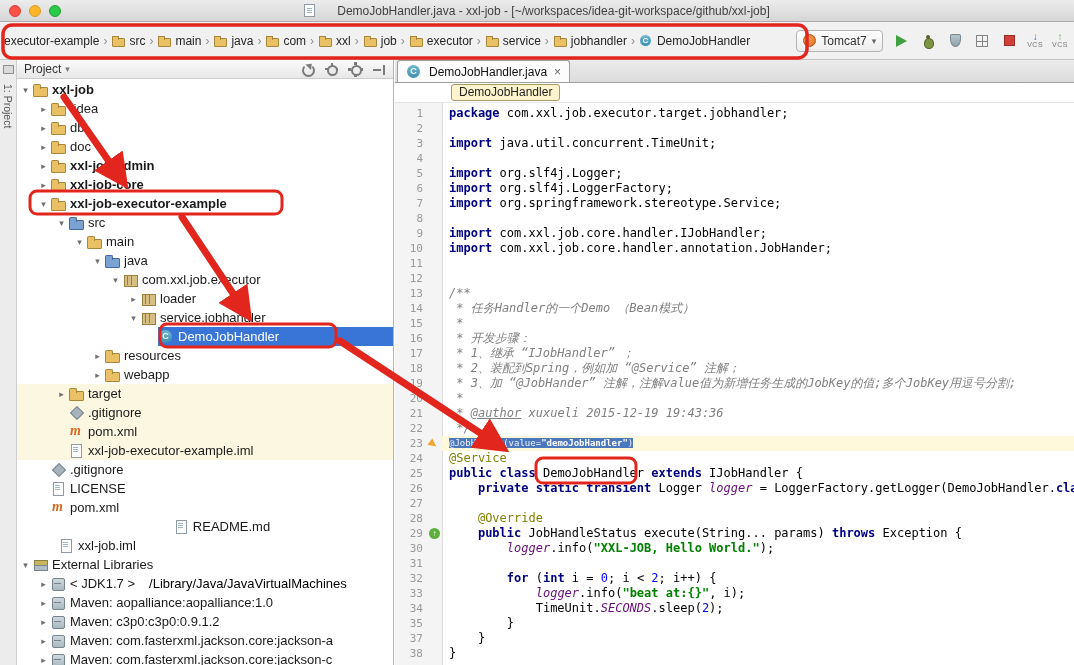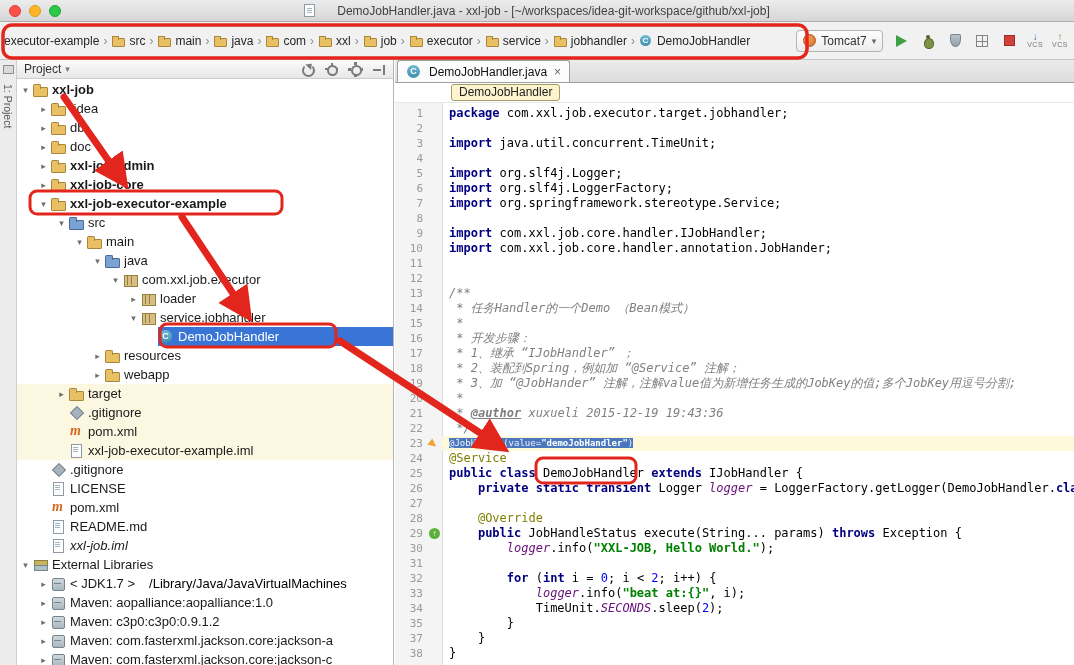--- a/index.html
+++ b/index.html
@@ -106,21 +106,21 @@
 .codelines{position:relative;padding-top:3px}
 .crow{display:flex;height:15px;line-height:15px}
 .cnum{flex:0 0 32px;text-align:right;color:#9A9A9A;font-size:11px;padding-right:4px}
 .cico{flex:0 0 15px;position:relative}
 .ccode{flex:1;white-space:pre;padding-left:7px}
 .crow.caret .ccode{background:#FFF9DC}
 .tok-k{color:#000080;font-weight:bold}
 .tok-p{color:#000}
 .tok-s{color:#008000;font-weight:bold}
 .tok-c{color:#808080;font-style:italic}
-.tok-ct{color:#808080;font-style:italic;font-weight:bold;text-decoration:underline}
+.tok-ct{color:#808080;font-style:italic;font-weight:normal;text-decoration:underline}
 .tok-a{color:#808000}
 .tok-f{color:#660E7A;font-style:italic}
 .tok-n2{color:#0000FF}
 .tok-sel{background:#4A77BE;color:#EFF3FA}
 .tok-sels{background:#4A77BE;color:#FFFFFF;font-weight:bold}
 .g-override{position:absolute;left:2px;top:2px;width:11px;height:11px;border-radius:50%;background:#5FAF3F;color:#fff;font:bold 8px/11px "Liberation Sans",sans-serif;text-align:center}
 .g-bookmark{position:absolute;left:2px;top:4px;width:0;height:0;border-left:8px solid #F0A431;border-top:4px solid transparent;border-bottom:4px solid transparent;transform:rotate(38deg)}
 
 
 .overlay{position:absolute;left:0;top:0;width:1074px;height:665px;pointer-events:none;z-index:50}
@@ -399,28 +399,28 @@
           <span class="tlabel">LICENSE</span>
         </span>
       </div>
       <div class="trow" style="padding-left: 20px;">
         <span class="arrow"></span>
         <span class="band">
           <span class="ic ic-maven"></span>
           <span class="tlabel">pom.xml</span>
         </span>
       </div>
-      <div class="trow" style="padding-left: 20px;">
+      <div class="trow" style="padding-left: 20px; justify-content: center;">
         <span class="arrow"></span>
         <span class="band">
           <span class="ic ic-file"></span>
           <span class="tlabel">README.md</span>
         </span>
       </div>
-      <div class="trow" style="padding-left: 20px; font-style: italic;">
+      <div class="trow" style="padding-left: 28px;">
         <span class="arrow"></span>
         <span class="band">
           <span class="ic ic-file"></span>
           <span class="tlabel">xxl-job.iml</span>
         </span>
       </div>
       <div class="trow" style="padding-left: 2px;">
         <span class="arrow">▾</span>
         <span class="band">
           <span class="ic ic-libraries"></span>

